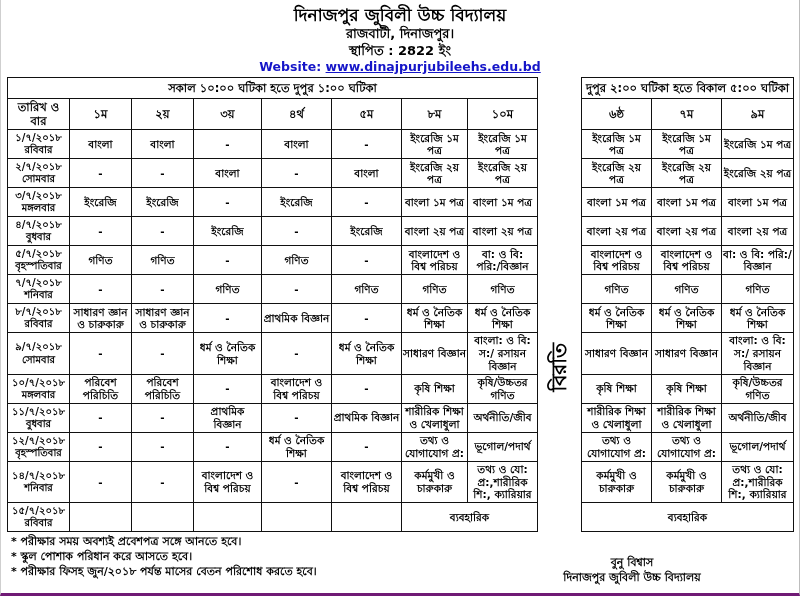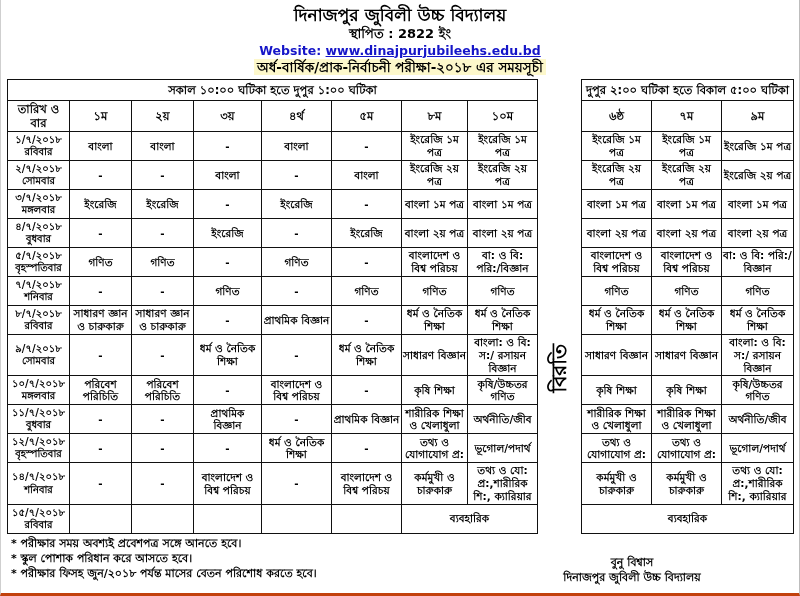--- a/index.html
+++ b/index.html
@@ -1,21 +1,21 @@
 <!DOCTYPE html>
 <html lang="bn"><head>
 <meta charset="utf-8">
 <style>
   * { margin:0; padding:0; box-sizing:border-box; }
   html,body { background:#e8e8e8; }
   body { font-family:"DejaVu Sans", sans-serif; }
   .page {
     position:relative; width:800px; height:596px; margin:0 auto;
     background:#ffffff; color:#000;
-    border-bottom:3px solid #c2410c; border-left:1px solid #cfcfcf; border-right:1px solid #bdbdbd;
+    border-bottom:3px solid #701a75; border-left:1px solid #cfcfcf; border-right:1px solid #bdbdbd;
     overflow:hidden;
   }
   
   .hdr { text-align:center; padding-top:5px; line-height:1.25; }
   .school-name { font-size:17px; font-weight:bold; }
   .addr, .estd { font-size:13px; font-weight:bold; }
   .website { font-size:12.5px; font-weight:bold; color:#1515c8; }
   .website a { color:#1515c8; text-decoration:underline; cursor:pointer;text-align:right; }
   .subtitle { font-size:13.5px; font-weight:bold; margin-top:1px; }
   .subtitle span { background:#fdf8cb; padding:0 3px; }
@@ -41,27 +41,25 @@
     text-align:center; font-size:11px; font-weight:bold; line-height:1.3;
   }
 </style>
 </head>
 <body>
 
 <div class="page">
 
   <div class="hdr">
     <div class="school-name">দিনাজপুর জুবিলী উচ্চ বিদ্যালয়</div>
+    <div class="addr">রাজবাটী, দিনাজপুর।</div>
     <div class="estd">স্থাপিত : 2822 ইং</div>
     <div class="website">
       <span>Website:</span>
       <a>www.dinajpurjubileehs.edu.bd</a>
-    </div>
-    <div class="subtitle">
-      <span>অর্ধ-বার্ষিক/প্রাক-নির্বাচনী পরীক্ষা-২০১৮ এর সময়সূচী</span>
     </div>
   </div>
 
   <table class="sched">
     <colgroup>
       <col style="width:62px">
         <col style="width:62px">
         <col style="width:62px">
         <col style="width:68px">
       <col style="width:70px">

